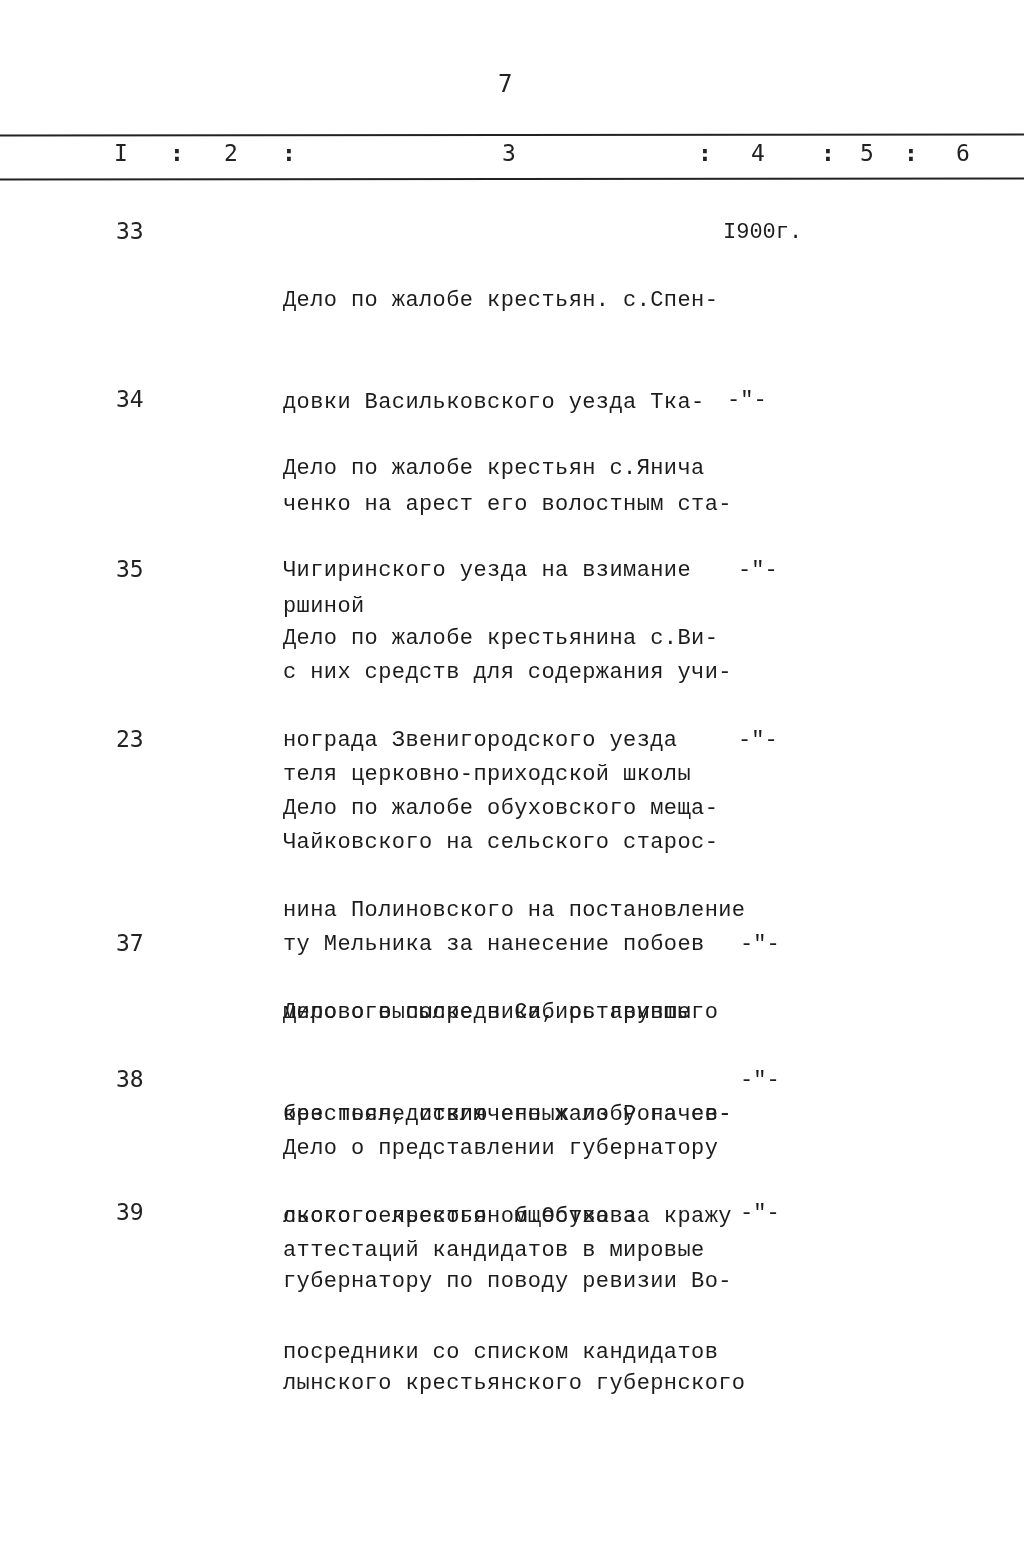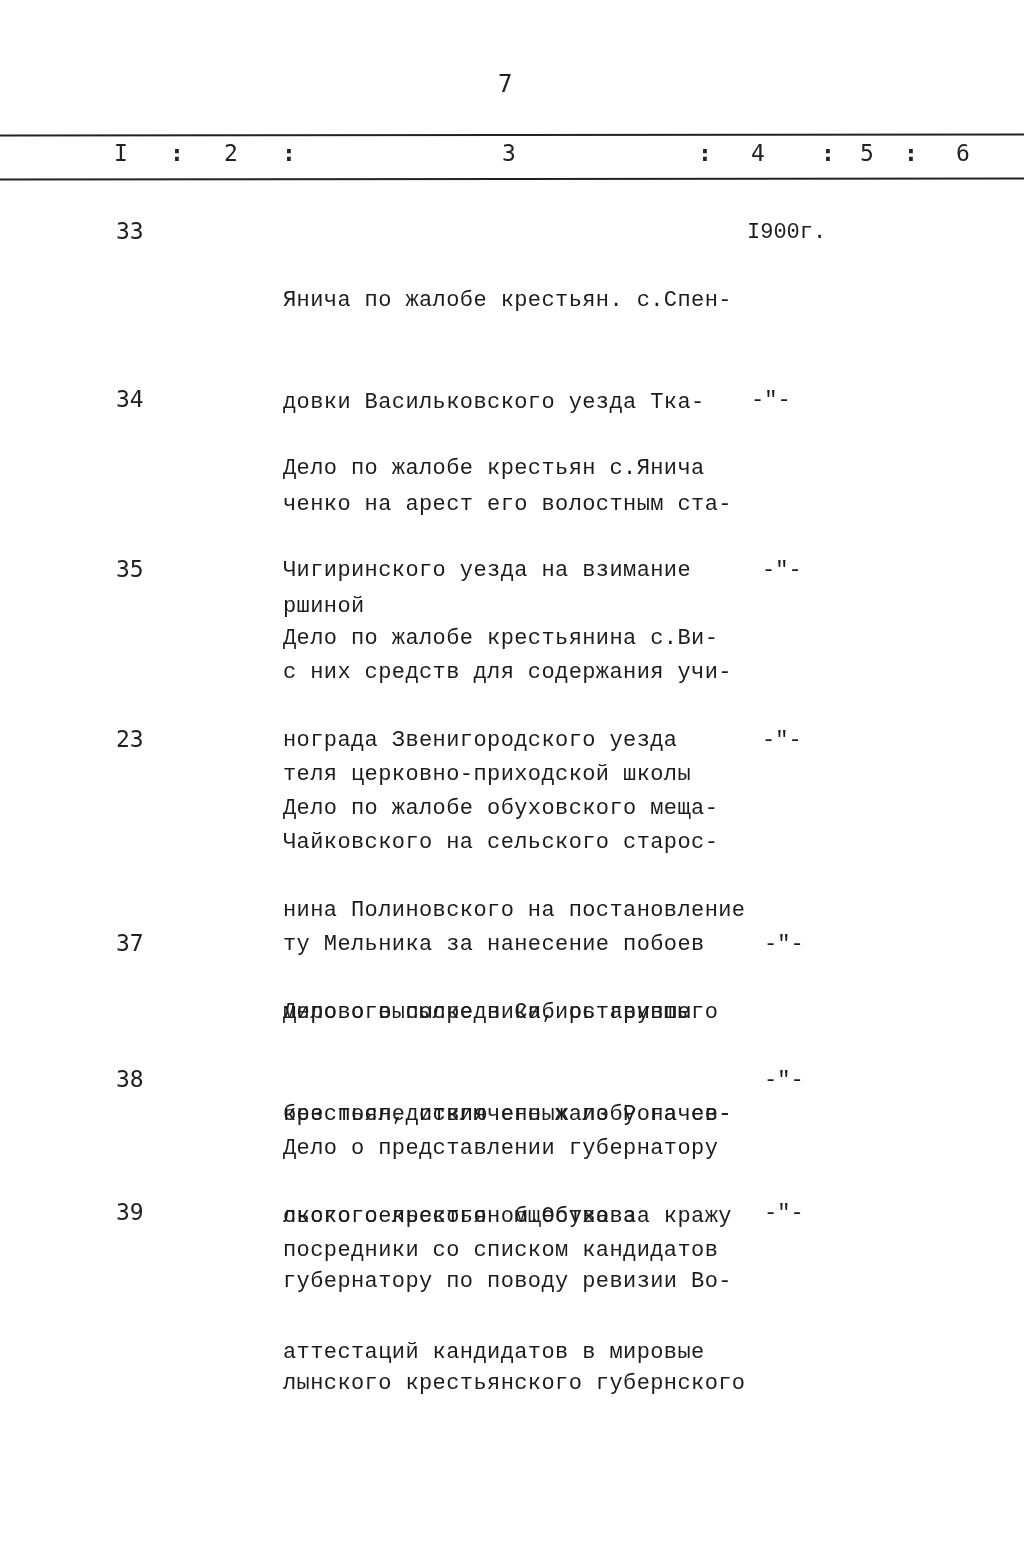--- a/index.html
+++ b/index.html
@@ -74,21 +74,20 @@
       white-space: pre;
     }
     .entry-date {
       position: absolute;
       top: 0;
       font-family: "Liberation Mono", monospace;
       font-size: 22px;
       line-height: 34px;
       color: #1c1c1c;
       white-space: pre;
-      margin-left: 24px;
     }
     .line { display: block; }
   </style>
 </head>
 <body>
 
 <div>
 
   <div class="page-number">7</div>
 
@@ -106,21 +105,21 @@
     <span style="left:860px">5</span>
     <span class="sep" style="left:904px">:</span>
     <span style="left:956px">6</span>
   </div>
 
   <div class="rule bottom"></div>
 
   <div class="entry" style="top:216px">
     <span class="entry-num" style="top:2px">33</span>
     <div class="entry-title">
-      <span class="line">Янича по жалобе крестьян. с.Спен-</span>
+      <span class="line">Дело по жалобе крестьян. с.Спен-</span>
       <span class="line">довки Васильковского уезда Тка-</span>
       <span class="line">ченко на арест его волостным ста-</span>
       <span class="line">ршиной</span>
     </div>
     <span class="entry-date" style="left:723px">I900г.</span>
   </div>
 
   <div class="entry" style="top:384px">
     <span class="entry-num" style="top:2px">34</span>
     <div class="entry-title">
@@ -162,22 +161,22 @@
       <span class="line">крестьян, исключенных из Рогачев-</span>
       <span class="line">ского сельского общества за кражу</span>
     </div>
     <span class="entry-date" style="left:740px">-"-</span>
   </div>
 
   <div class="entry" style="top:1064px">
     <span class="entry-num" style="top:2px">38</span>
     <div class="entry-title">
       <span class="line">Дело о представлении губернатору</span>
+      <span class="line">аттестаций кандидатов в мировые</span>
       <span class="line">посредники со списком кандидатов</span>
-      <span class="line">аттестаций кандидатов в мировые</span>
     </div>
     <span class="entry-date" style="left:740px">-"-</span>
   </div>
 
   <div class="entry" style="top:1197px">
     <span class="entry-num" style="top:2px">39</span>
     <div class="entry-title">
       <span class="line">губернатору по поводу ревизии Во-</span>
       <span class="line">лынского крестьянского губернского</span>
       

